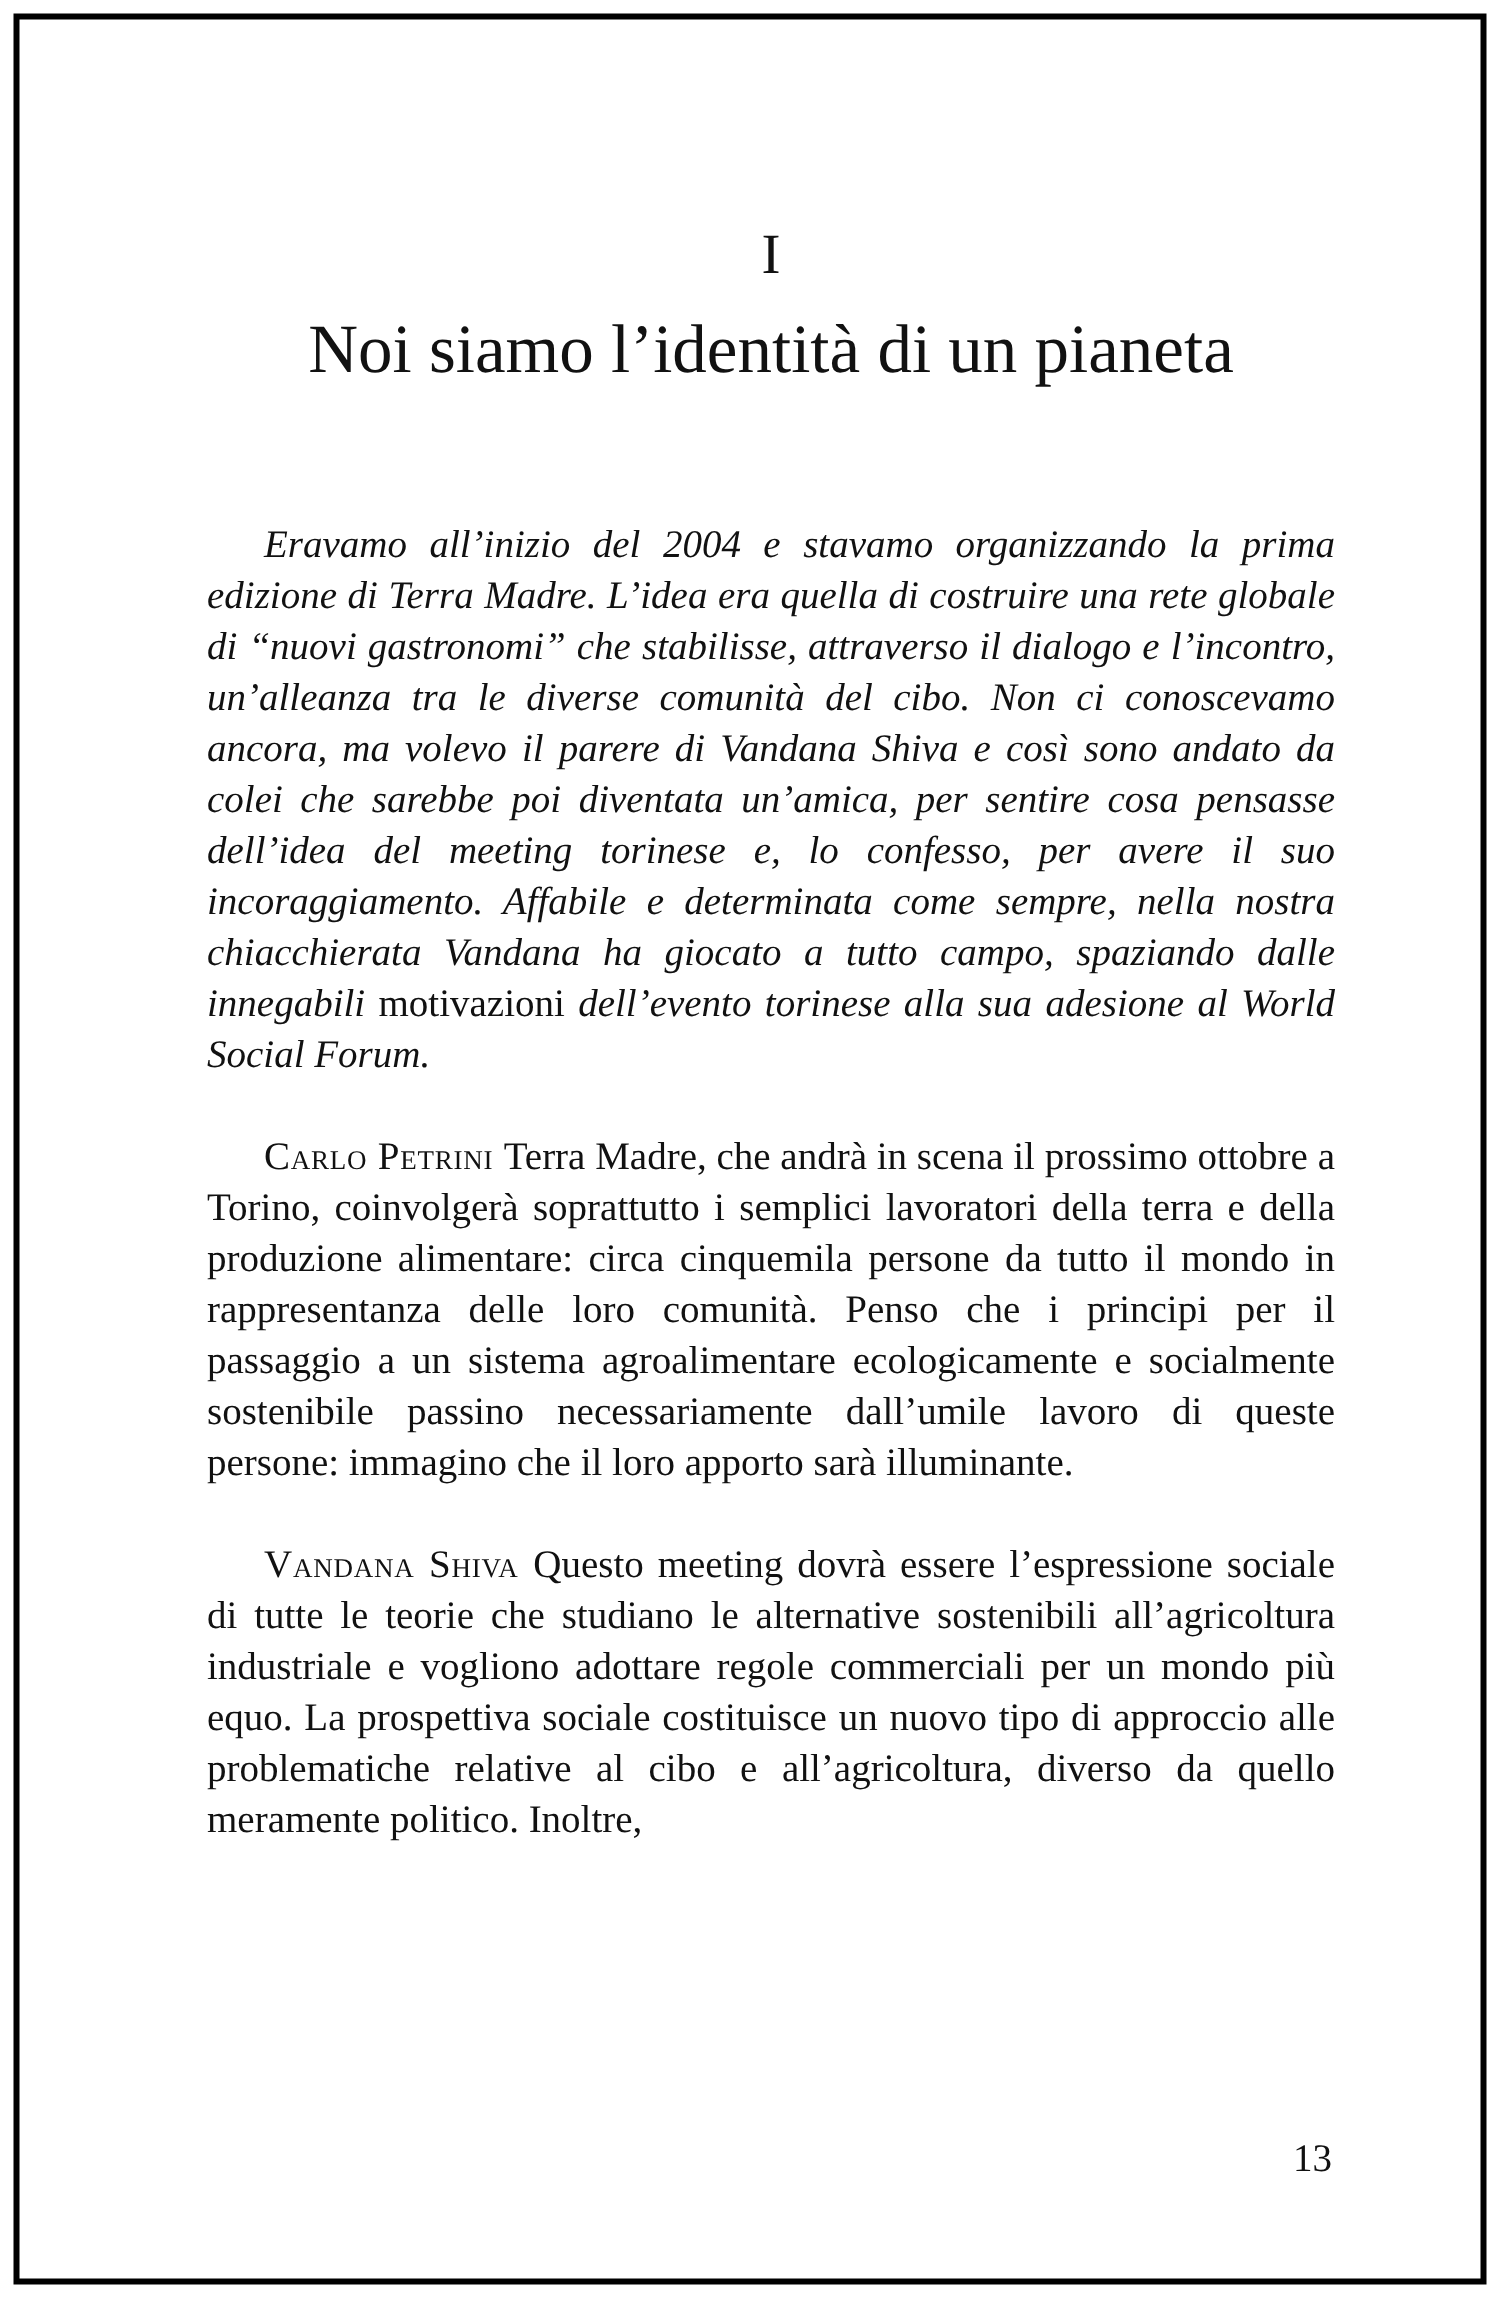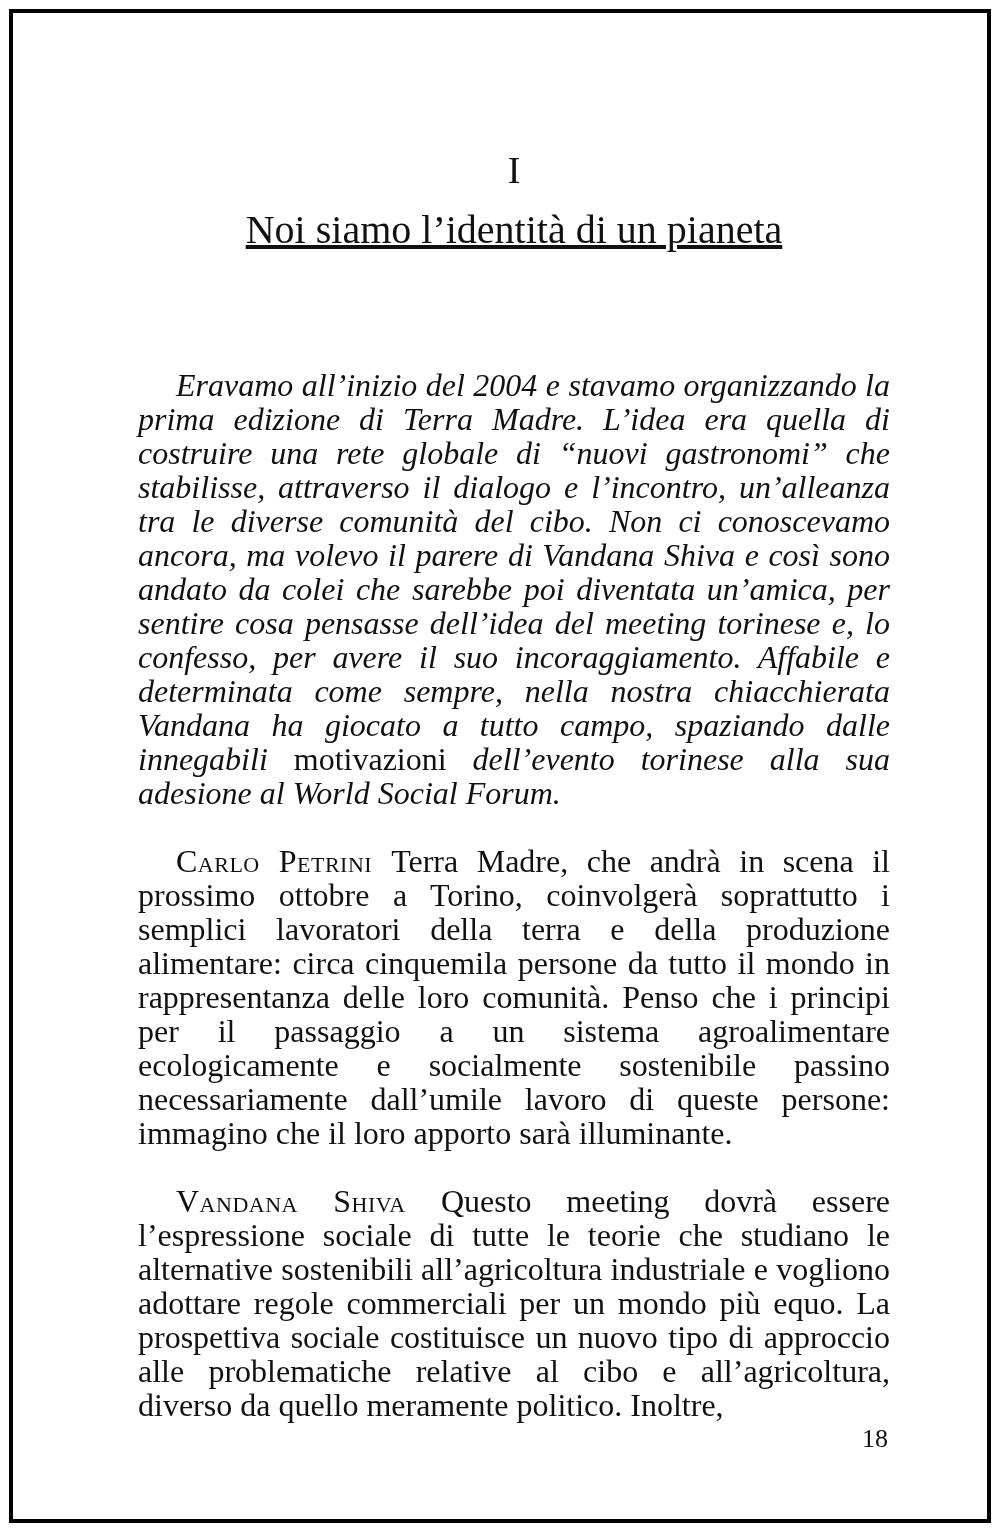--- a/index.html
+++ b/index.html
@@ -34,32 +34,31 @@
   .heading {
     text-align: center;
   }
   .chapter-number {
     margin-top: 150px;
     font-size: 38px;
     line-height: 1.1;
   }
   .chapter-title {
     margin-top: 16px;
-    font-size: 40px;
+    font-size: 46px;
     line-height: 1.1;
-    text-decoration: underline;
   }
   .chapter-subtitle {
     margin-top: 16px;
     font-size: 32px;
     line-height: 1.1;
   }
   .text-block {
-    margin-top: 116px;
-    font-size: 32px;
+    margin-top: 88px;
+    font-size: 26px;
     line-height: 34px;
     text-align: justify;
   }
   p.body-para {
     margin: 0 0 34px 0;
     text-indent: 38px;
   }
   .italic {
     font-style: italic;
   }
@@ -86,14 +85,14 @@
       <div class="chapter-title">Noi siamo l’identità di un pianeta</div>
     </div>
 
     <div class="text-block">
         <p class="body-para"><span class="italic">Eravamo all’inizio del 2004 e stavamo organizzando la prima edizione di Terra Madre. L’idea era quella di costruire una rete globale di “nuovi gastronomi” che stabilisse, attraverso il dialogo e l’incontro, un’alleanza tra le diverse comunità del cibo. Non ci conoscevamo ancora, ma volevo il parere di Vandana Shiva e così sono andato da colei che sarebbe poi diventata un’amica, per sentire cosa pensasse dell’idea del meeting torinese e, lo confesso, per avere il suo incoraggiamento. Affabile e determinata come sempre, nella nostra chiacchierata Vandana ha giocato a tutto campo, spaziando dalle innegabili </span><span>motivazioni</span><span class="italic"> dell’evento torinese alla sua adesione al World Social Forum.</span></p>
         <p class="body-para"><span class="speaker">Carlo Petrini </span><span>Terra Madre, che andrà in scena il prossimo ottobre a Torino, coinvolgerà soprattutto i semplici lavoratori della terra e della produzione alimentare: circa cinquemila persone da tutto il mondo in rappresentanza delle loro comunità. Penso che i principi per il passaggio a un sistema agroalimentare ecologicamente e socialmente sostenibile passino necessariamente dall’umile lavoro di queste persone: immagino che il loro apporto sarà illuminante.</span></p>
         <p class="body-para"><span class="speaker">Vandana Shiva </span><span>Questo meeting dovrà essere l’espressione sociale di tutte le teorie che studiano le alternative sostenibili all’agricoltura industriale e vogliono adottare regole commerciali per un mondo più equo. La prospettiva sociale costituisce un nuovo tipo di approccio alle problematiche relative al cibo e all’agricoltura, diverso da quello meramente politico. Inoltre,</span></p>
       </div>
   </div>
 
-  <div class="page-number">18</div>
+  <div class="page-number">13</div>
 </div>
 
 </body></html>

